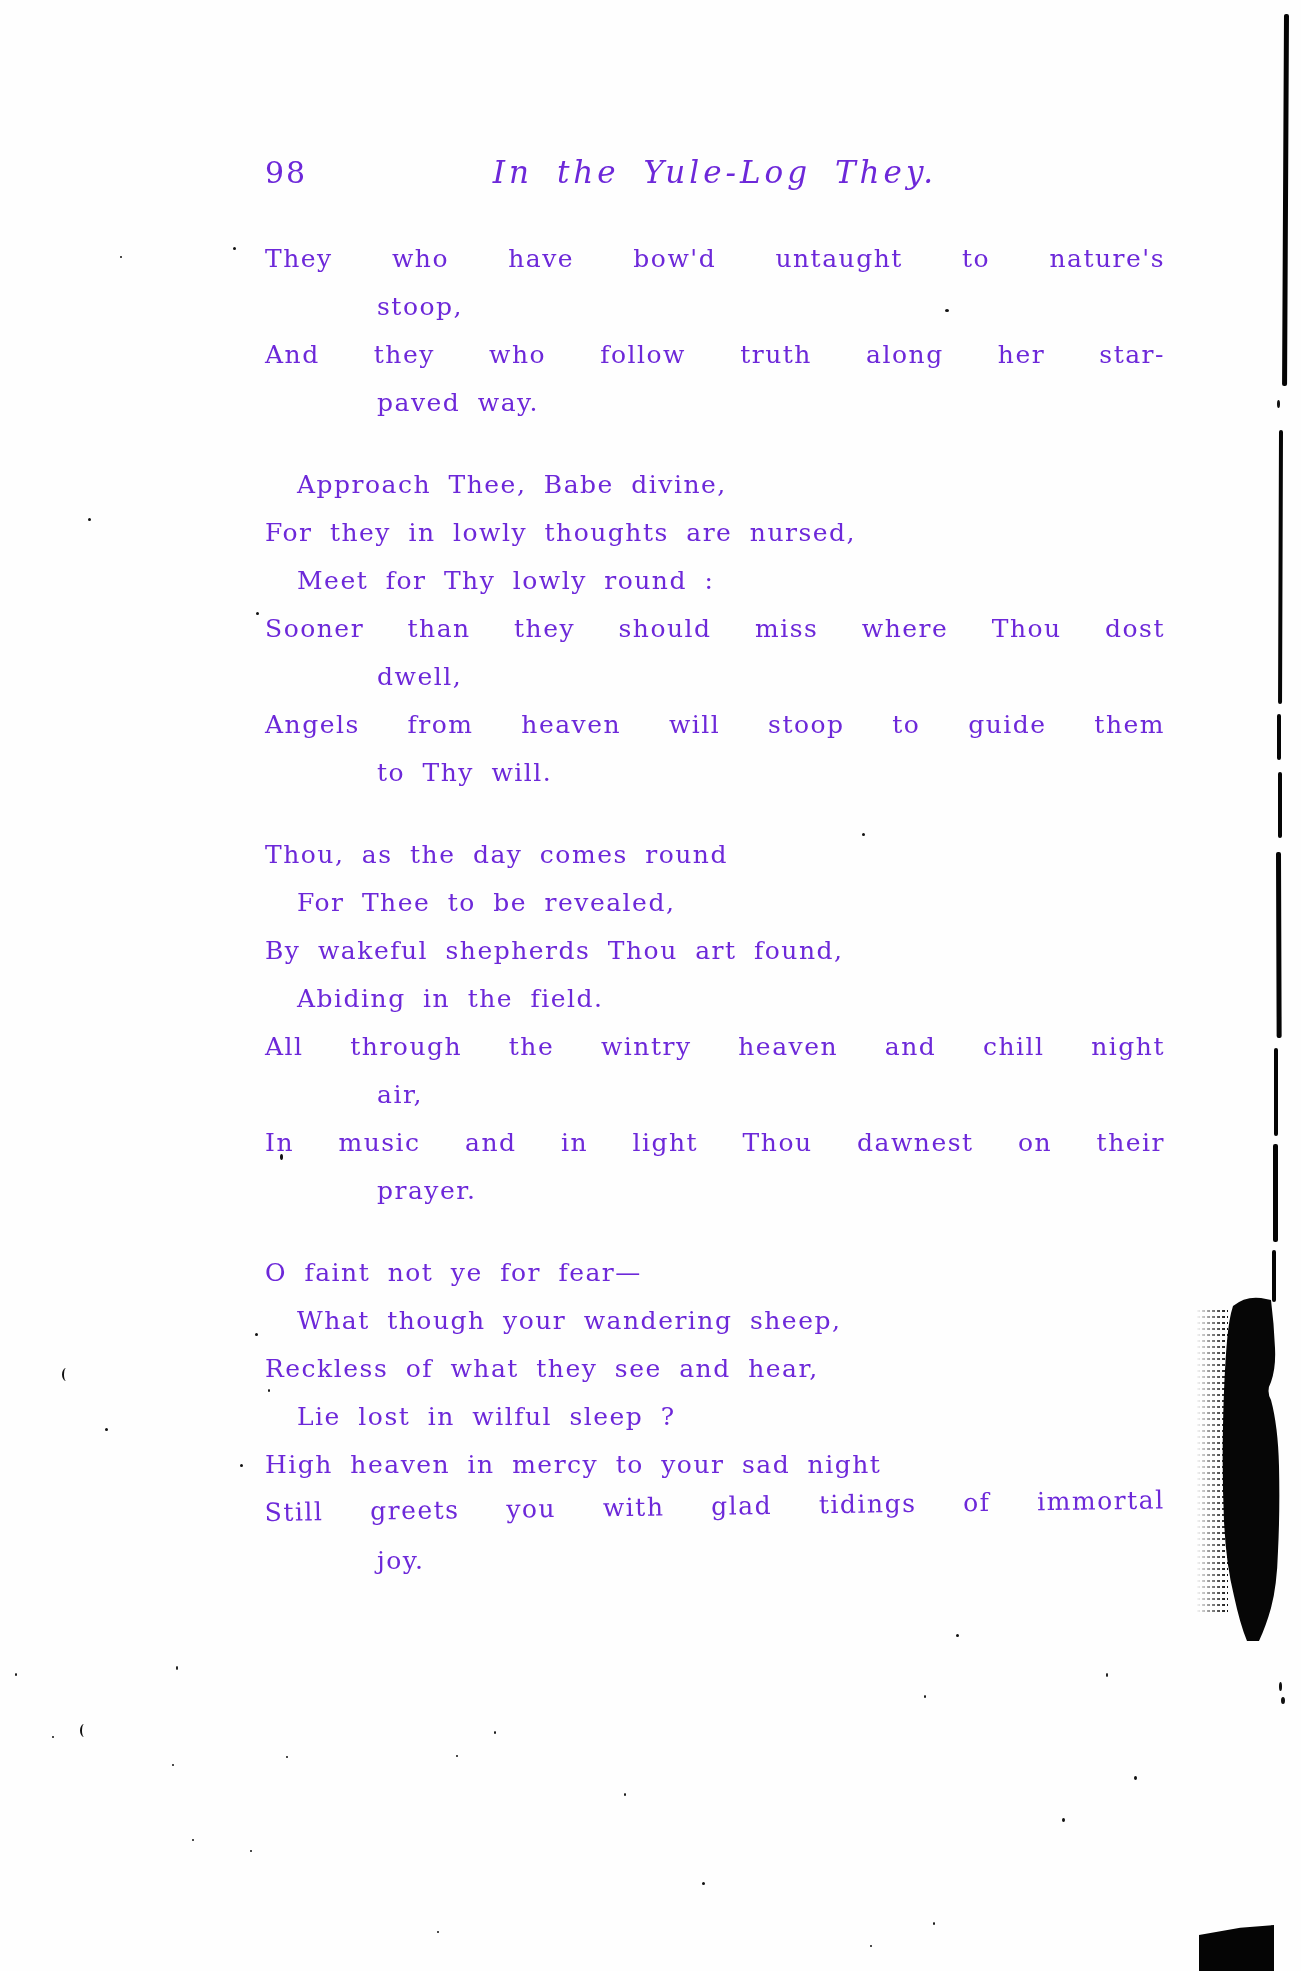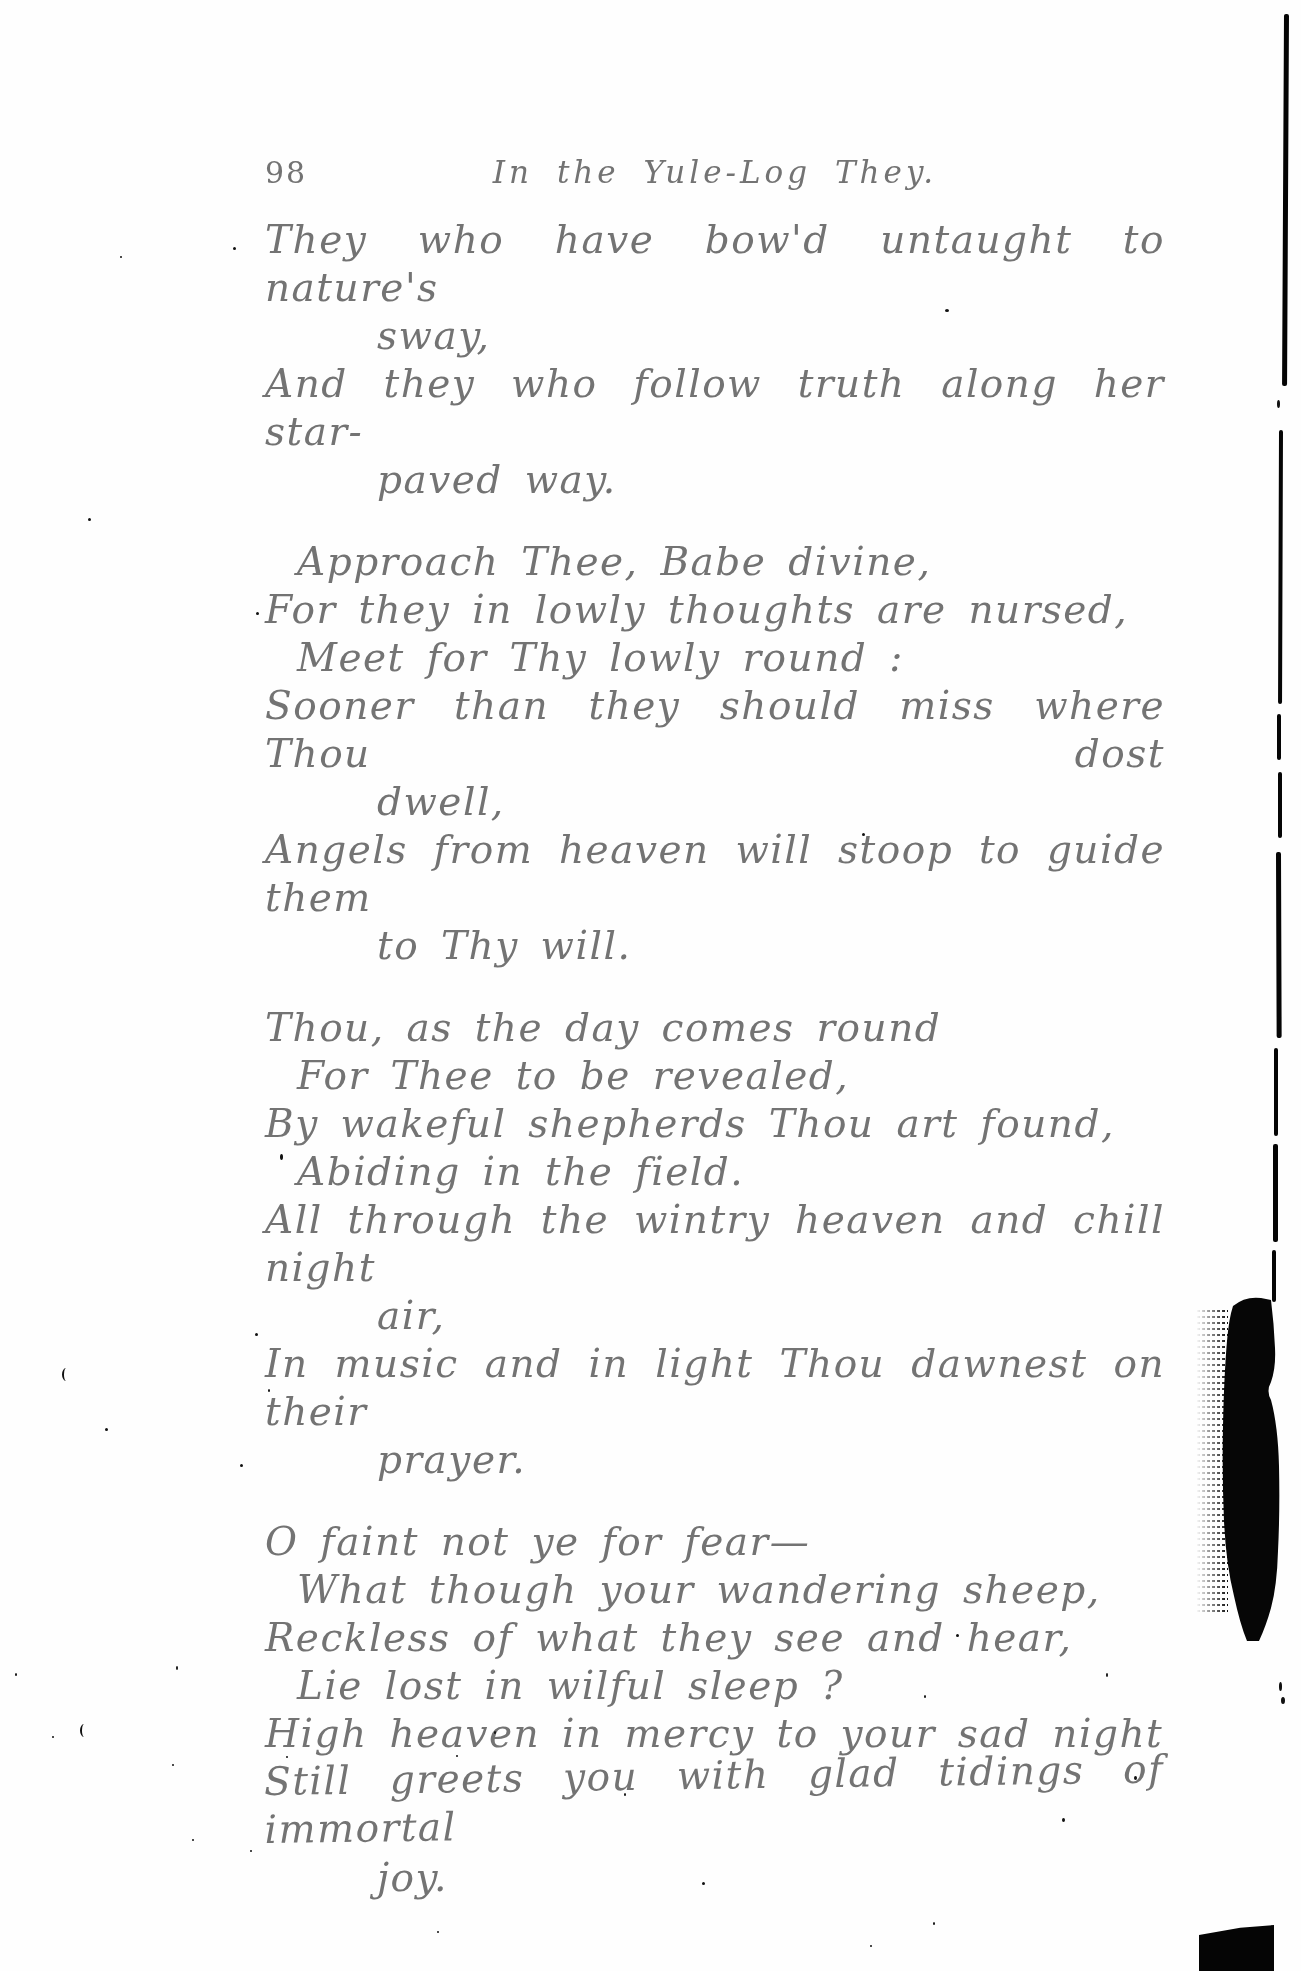--- a/index.html
+++ b/index.html
@@ -10,21 +10,21 @@
     height: 1971px;
     overflow: hidden;
     position: relative;
   }
   .page {
     position: absolute;
     left: 0; top: 0;
     width: 1301px;
     height: 1971px;
     background: #fefefe;
-    color: #737373;
+    color: #6d28d9;
     font-family: "DejaVu Serif", "Liberation Serif", serif;
   }
   .column {
     position: absolute;
     left: 265px;
     top: 148px;
     width: 900px;
   }
   .header {
     display: grid;
@@ -40,26 +40,25 @@
   }
   .running-title {
     font-size: 31px;
     font-style: italic;
     text-align: center;
     letter-spacing: 4px;
     word-spacing: 10px;
     white-space: nowrap;
   }
   .poem {
-    margin-top: 20px; 
-    font-size: 39px;
+    margin-top: 39px; 
+    font-size: 25px;
     letter-spacing: 1.5px;
     word-spacing: 8px;
     line-height: 48px;
-    font-style: italic;
   }
   .stanza { margin: 0 0 34px 0; }
   .line { min-height: 48px; }
   .line.flush   { padding-left: 0; white-space: nowrap; }
   .line.indent  { padding-left: 32px; white-space: nowrap; }
   .line.hang    { padding-left: 112px; white-space: nowrap; }
   .line.justify {
     text-align: justify;
     text-align-last: justify;
   }
@@ -118,21 +117,21 @@
 
   <div class="column">
     <div class="header">
       <span class="pagenum">98</span>
       <span class="running-title">In the Yule-Log They.</span>
       <span></span>
     </div>
     <div class="poem">
         <div class="stanza">
           <div class="line justify">They who have bow'd untaught to nature's</div>
-          <div class="line hang">sway,</div>
+          <div class="line hang">stoop,</div>
           <div class="line justify">And they who follow truth along her star-</div>
           <div class="line hang">paved way.</div>
         </div>
         <div class="stanza">
           <div class="line indent">Approach Thee, Babe divine,</div>
           <div class="line flush">For they in lowly thoughts are nursed,</div>
           <div class="line indent">Meet for Thy lowly round :</div>
           <div class="line justify">Sooner than they should miss where Thou dost</div>
           <div class="line hang">dwell,</div>
           <div class="line justify">Angels from heaven will stoop to guide them</div>

